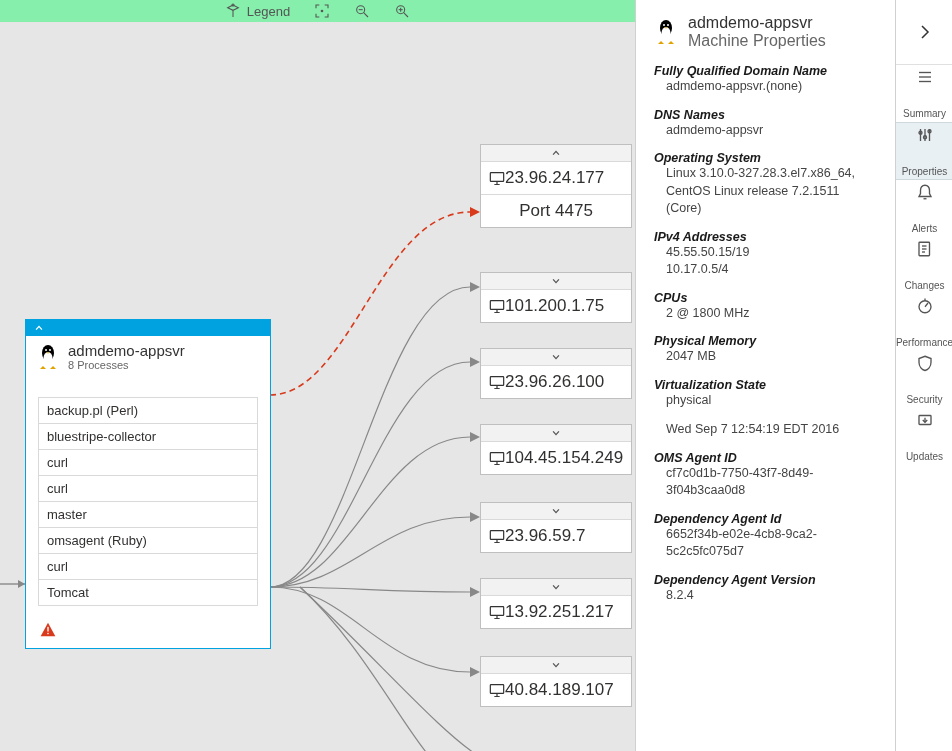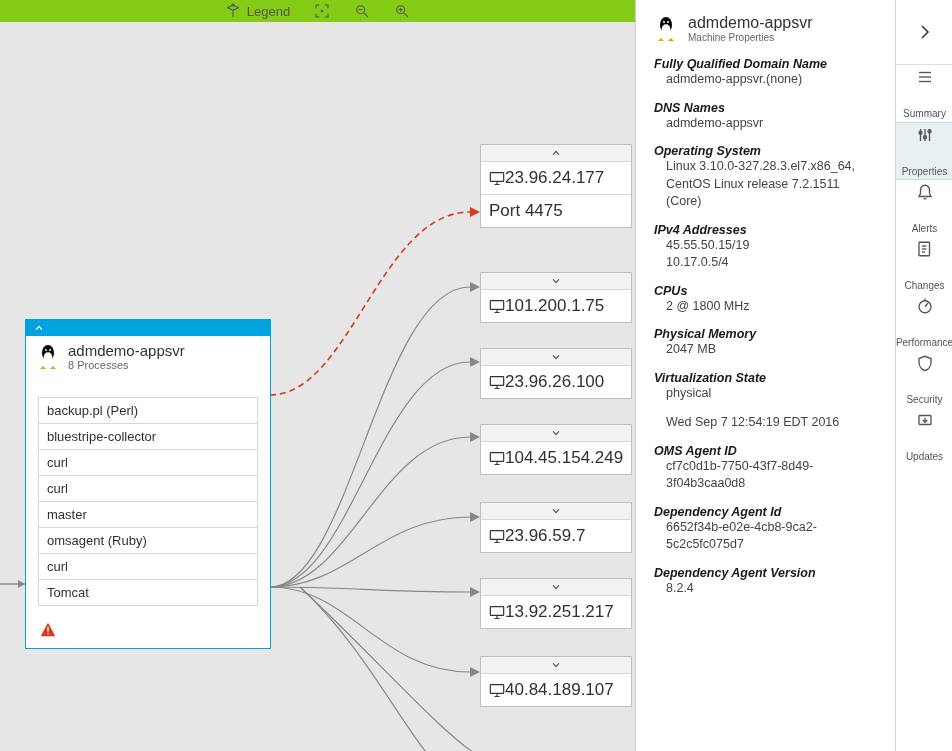--- a/index.html
+++ b/index.html
@@ -12,21 +12,21 @@
     background: #e8e8e8;
     overflow: hidden;
     color: #323130;
   }
   .top-toolbar {
     position: absolute;
     left: 0;
     top: 0;
     height: 22px;
     width: 635px;
-    background: #84cc16;
+    background: #86efac;
     border-bottom: 4px solid #0f172a;
     display: flex;
     align-items: center;
     justify-content: center;
     gap: 24px;
   }
   .toolbar-item {
     display: flex;
     align-items: center;
     gap: 6px;
@@ -97,42 +97,42 @@
     display: flex;
     align-items: center;
     justify-content: center;
   }
   .remhost .row {
     padding: 6px 8px;
     display: flex;
     align-items: center;
     font-size: 17px;
   }
-  .remhost .row + .row { border-top: 1px solid #d9d9d9; }
+  .remhost .row + .row { border-top: 1px solid #d9d9d9; justify-content: center; }
 
   
   .detailpane {
     position: absolute;
     left: 635px;
     top: 0;
     width: 260px;
     height: 751px;
     background: #fff;
     border-left: 1px solid #d0d0d0;
     box-sizing: border-box;
     padding: 14px 18px;
   }
   .detailpane .machdr {
     display: flex;
     align-items: center;
     gap: 10px;
     margin-bottom: 14px;
   }
   .detailpane .machdr .name { font-size: 16px; color: #333; }
-  .detailpane .machdr .sub  { font-size: 10px; color: #666; }
+  .detailpane .machdr .sub  { font-size: 16px; color: #666; }
   .prop { margin-bottom: 12px; }
   .prop .k { font-size: 12.5px; color: #1a1a1a; font-weight: 600; font-style: italic; }
   .prop .v { font-size: 12.5px; color: #444; padding-left: 12px; line-height: 1.4; }
 
   .navrail {
     position: absolute;
     left: 895px;
     top: 0;
     width: 57px;
     height: 751px;

